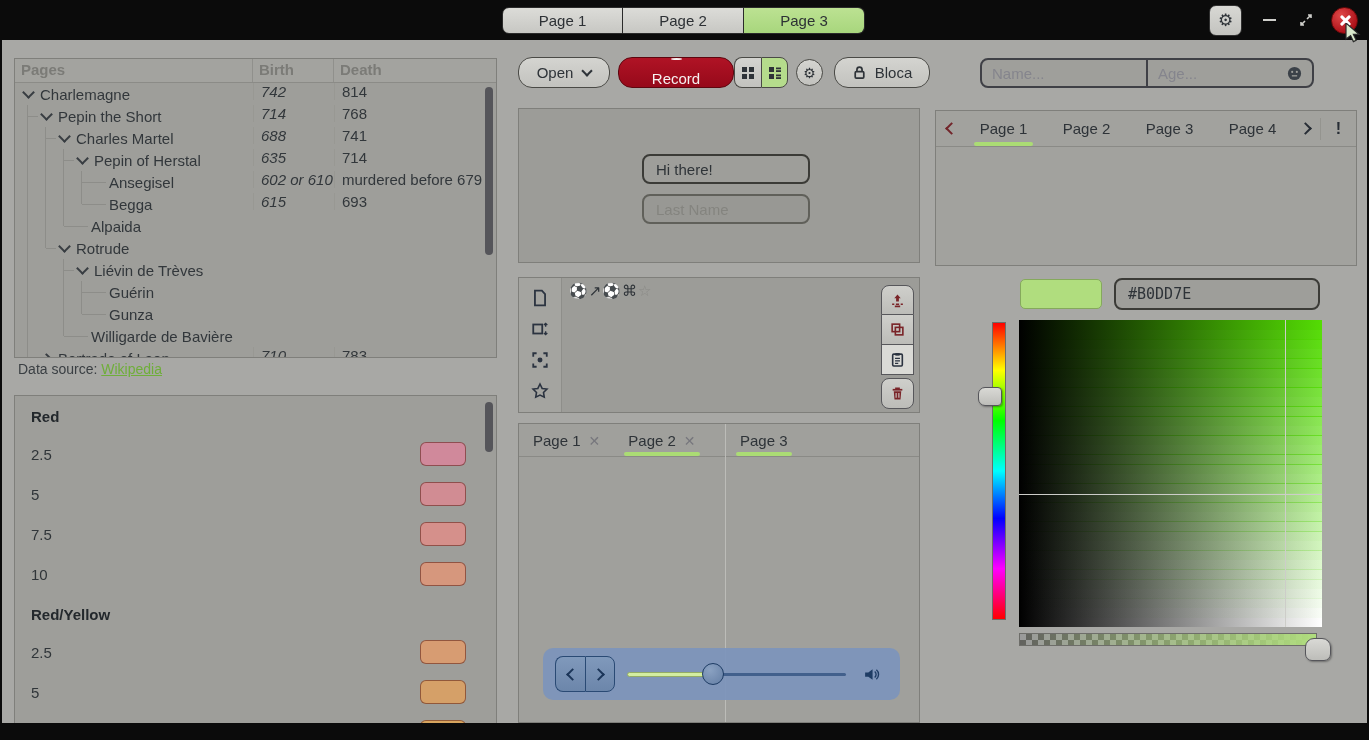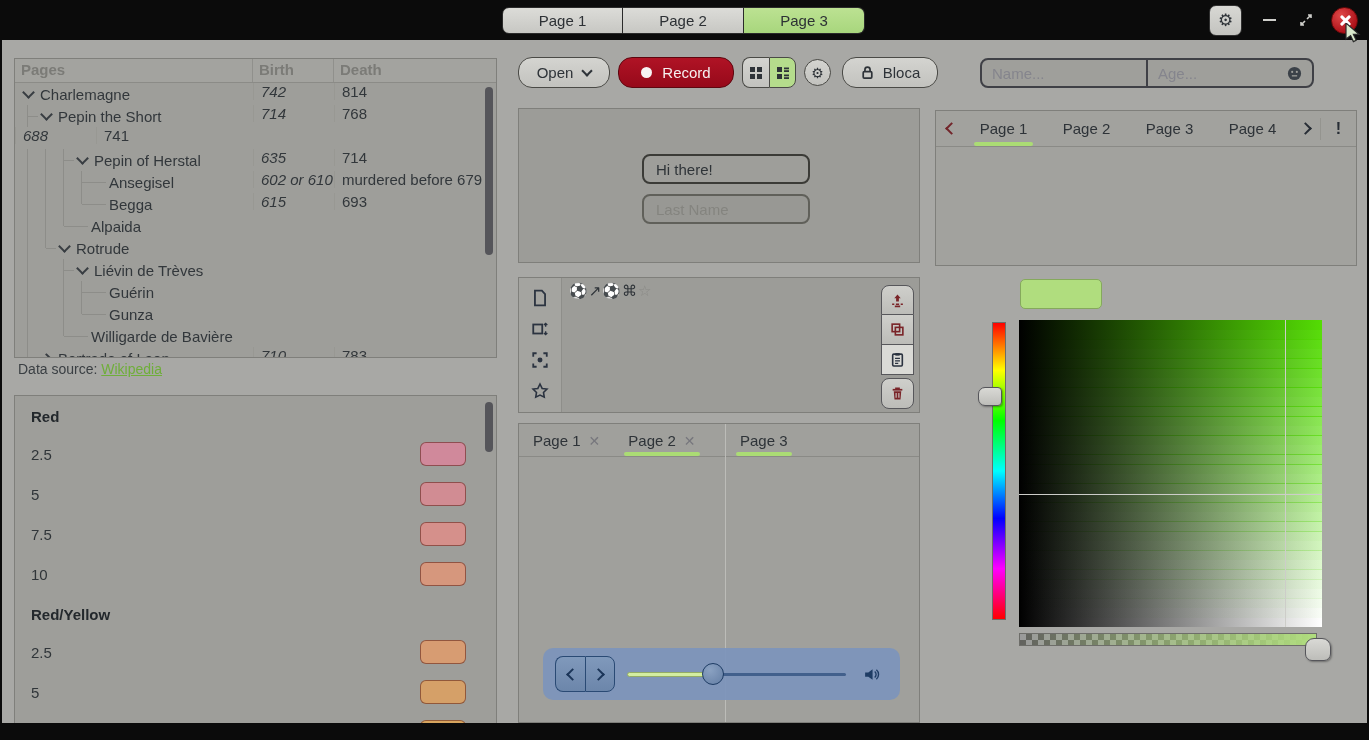--- a/index.html
+++ b/index.html
@@ -64,21 +64,21 @@
   .pal-row .spacer { flex:1; }
   .swatch { width:46px; height:24px; border-radius:6px; border:1px solid rgba(90,30,20,.55); }
   .palette .vscroll { top:6px; height:50px; }
 
   
   .mtoolbar { position:absolute; left:516px; top:17px; height:31px; display:flex; align-items:center; }
   .btn { height:31px; border:1px solid #4a4a46; background:linear-gradient(#d4d4d0,#c2c2be); border-radius:14px;
     color:#2e3338; font-size:15px; display:flex; align-items:center; justify-content:center; padding:0 12px; }
   .open-btn { width:92px; margin-right:8px; gap:10px; }
   .chev-s { width:8px; height:8px; border-right:2px solid #2e3338; border-bottom:2px solid #2e3338; transform:rotate(45deg); margin-top:-4px; }
-  .record-btn { width:116px; margin-right:8px; background:linear-gradient(#b01325,#96091a); border-color:#5e060f; color:#f6f0f0; gap:10px; }
+  .record-btn { width:116px; background:linear-gradient(#b01325,#96091a); border-color:#5e060f; color:#f6f0f0; gap:10px;flex-direction:column; }
   .rec-dot { width:11px; height:11px; border-radius:50%; background:#f7f3f3; }
   .toggle-group { display:flex; margin-right:8px; }
   .tgl { width:27px; height:31px; border:1px solid #4a4a46; background:linear-gradient(#d4d4d0,#c2c2be); display:flex; align-items:center; justify-content:center; }
   .tgl:first-child { border-radius:8px 0 0 8px; border-right:none; }
   .tgl:last-child { border-radius:0 8px 8px 0; }
   .tgl.active { background:#b5dc8c; }
   .gear-round { width:27px; height:27px; border-radius:50%; border:1px solid #4a4a46; background:linear-gradient(#d4d4d0,#c2c2be);
     display:flex; align-items:center; justify-content:center; margin-right:11px; }
   .gear-round .gear-glyph { font-size:14px; }
   .lock-btn { width:96px; gap:8px; }
@@ -220,20 +220,26 @@
           <div class="tree-row">
             <div class="td-name">
               <span class="cell tee"></span>
               <span class="chev down"></span>
               <span>Pepin the Short</span>
             </div>
             <div class="td-birth">714</div>
             <div class="td-death">768</div>
           </div>
           <div class="tree-row">
+            <div class="td-name">
+              <span class="cell line"></span>
+              <span class="cell tee"></span>
+              <span class="chev down"></span>
+              <span>Charles Martel</span>
+            </div>
             <div class="td-birth">688</div>
             <div class="td-death">741</div>
           </div>
           <div class="tree-row">
             <div class="td-name">
               <span class="cell line"></span>
               <span class="cell line"></span>
               <span class="cell tee"></span>
               <span class="chev down"></span>
               <span>Pepin of Herstal</span>
@@ -579,20 +585,23 @@
             </div>
           </div>
         <div class="rn-arrow">
             <span class="rn-chev right"></span>
           </div>
         <div class="rn-bang">!</div>
       </div>
     </div>
 
     <div class="cp-swatch" id="cp-swatch" style="background: rgb(176, 221, 126);"></div>
+    <div class="entry cp-hex">
+      <span>#B0DD7E</span>
+    </div>
 
     <div class="hue-trough"></div>
     <div class="hue-handle"></div>
 
     <div class="sv">
       <div class="base"></div>
       <div class="strips" id="sv-strips">
           <div class="strip" style="top: 0%; height: 3.325%; opacity: 1; background: linear-gradient(to right, rgb(0, 0, 0), rgb(84, 220, 4));"></div>
           <div class="strip" style="top: 3.125%; height: 3.325%; opacity: 0.967742; background: linear-gradient(to right, rgb(0, 0, 0), rgb(84, 220, 4));"></div>
           <div class="strip" style="top: 6.25%; height: 3.325%; opacity: 0.935484; background: linear-gradient(to right, rgb(0, 0, 0), rgb(84, 220, 4));"></div>

